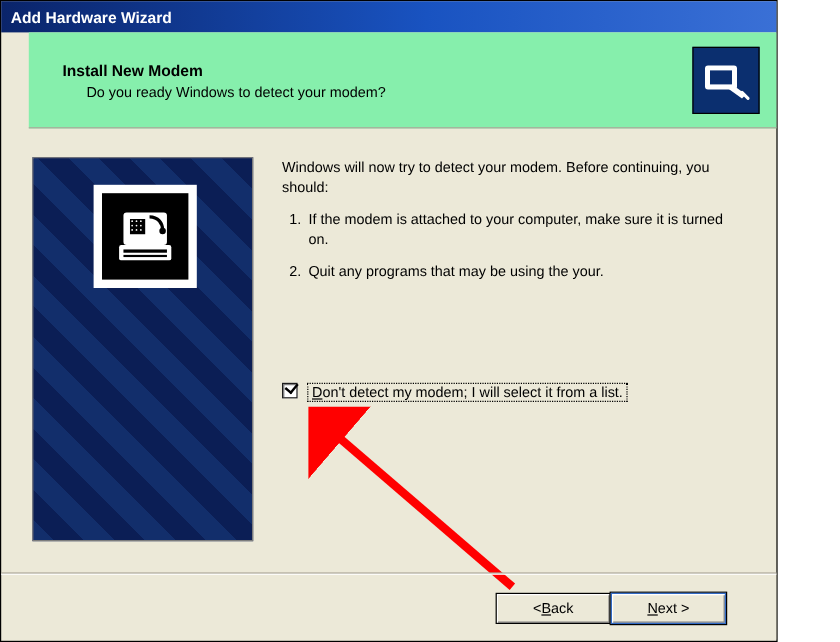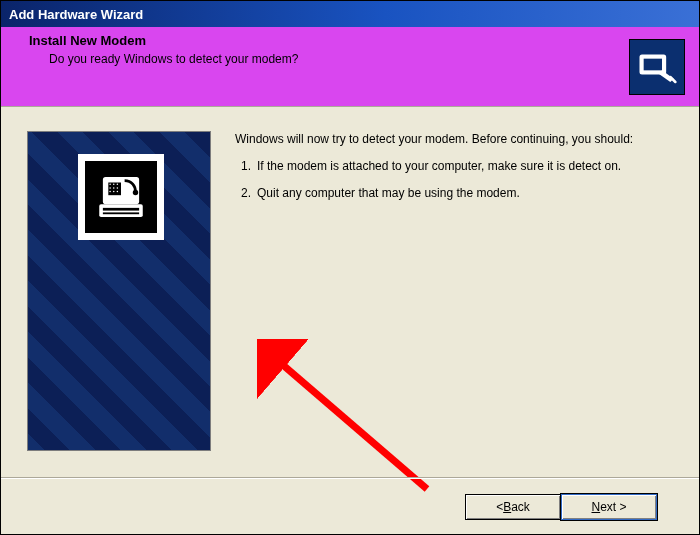--- a/index.html
+++ b/index.html
@@ -6,40 +6,41 @@
   html, body { margin:0; padding:0; }
   body {
     font-family: Tahoma, "MS Sans Serif", sans-serif;
     font-size: 11px;
     background: #fff;
     width: 700px; height: 535px;
     color: #000;
   }
   .window {
     position: relative;
-    width: 700px; height: 535px;
+    width: 648px; height: 535px;
     background: #ece9d8;
     border: 1px solid #000;
   }
   .titlebar {
     height: 26px;
     background: linear-gradient(to right, #0a246a 0%, #1953c1 55%, #3a70d6 100%);
     color: #fff;
     font-weight: bold;
     font-size: 13px;
     display: flex;
     align-items: center;
     padding: 0 8px;
   }
   .header {
-    background: #d946ef;
+    background: #86efac;
     height: 80px;
     border-bottom: 1px solid #aca899;
     position: relative;
-    padding: 6px 18px 0 28px;
+    padding: 24px 18px 0 28px;
+    margin-left: 23px;
   }
   .header-title {
     font-weight: bold;
     font-size: 13px;
   }
   .header-sub {
     margin-top: 4px;
     margin-left: 20px;
     font-size: 12px;
   }
@@ -213,29 +214,33 @@
           </svg>
         </div>
       </div>
     </div>
 
     <div class="maintext">
       <p>Windows will now try to detect your modem.  Before continuing, you should:</p>
       <div class="ol">
         <div class="ol-row">
           <div class="ol-num">1.</div>
-          <div class="ol-txt">If the modem is attached to your computer, make sure it is detect on.</div>
+          <div class="ol-txt">If the modem is attached to your computer, make sure it is turned on.</div>
         </div>
         <div class="ol-row">
           <div class="ol-num">2.</div>
-          <div class="ol-txt">Quit any computer that may be using the modem.</div>
+          <div class="ol-txt">Quit any programs that may be using the your.</div>
         </div>
       </div>
     </div>
 
+    <div class="checkbox-row">
+      <div class="checkbox" aria-checked="true"></div>
+      <label class="check-label"><span class="u">D</span><span>on't detect my modem; I will select it from a list.</span></label>
+    </div>
 
     <svg class="arrow" viewBox="0 0 220 170">
       <defs>
         <marker id="ah" markerWidth="14" markerHeight="14" refX="3" refY="7" orient="auto">
           <path d="M0,0 L14,7 L0,14 Z" fill="#ff0000"></path>
         </marker>
       </defs>
       <line x1="170" y1="150" x2="12" y2="14" stroke="#ff0000" stroke-width="7" marker-end="url(#ah)"></line>
     </svg>
 

